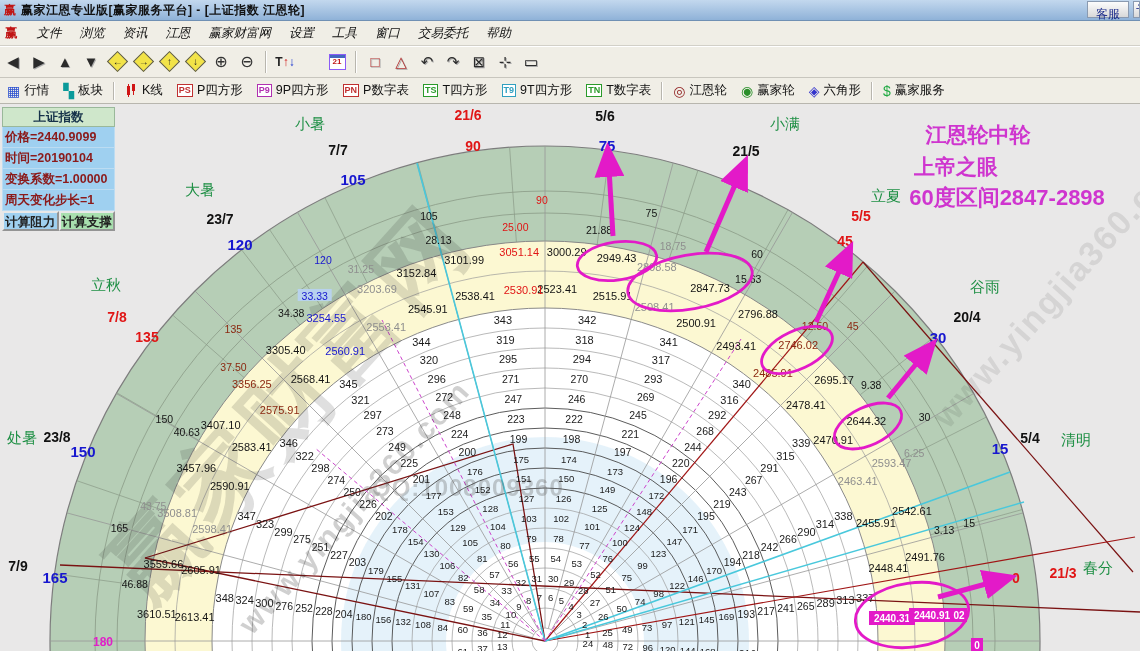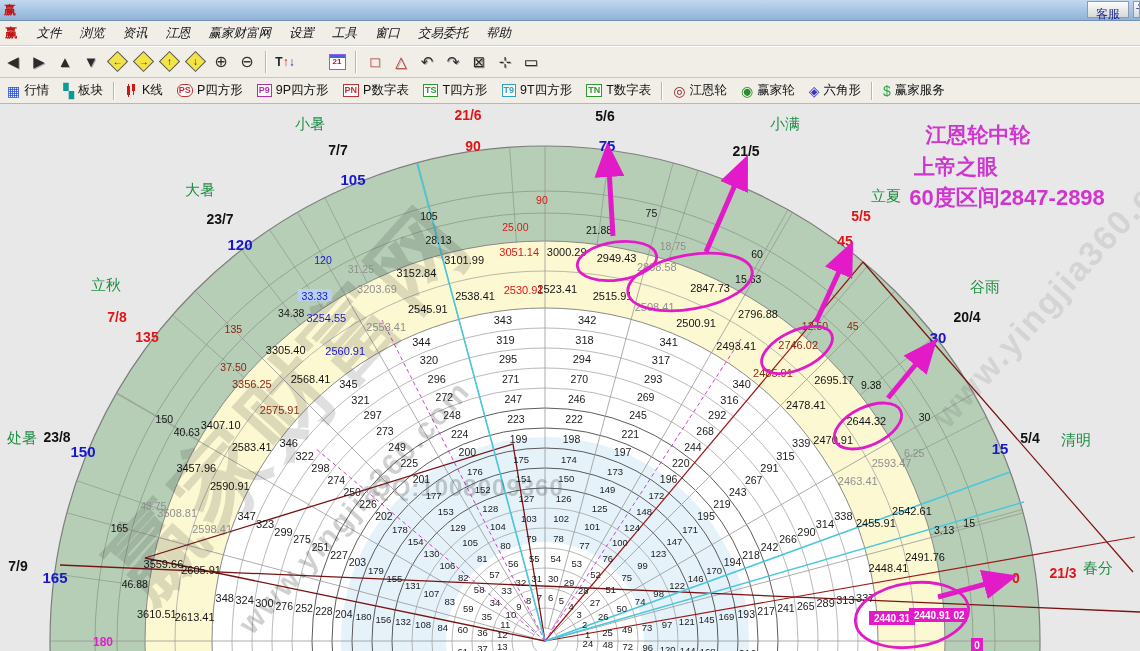--- a/index.html
+++ b/index.html
@@ -57,20 +57,21 @@
   #panel-btns{display:flex;}
   .pbtn{flex:1;height:20px;line-height:18px;text-align:center;font-weight:bold;color:#222;
     border:2px outset #e8e8e8;font-size:12.5px;padding:0;}
   .pbtn.b1{background:#9fd0f0;} .pbtn.b2{background:#a8dfae;}
 </style>
 </head>
 <body>
 
 <div id="titlebar">
   <span id="title-icon">赢</span>
+  <span id="win-title">赢家江恩专业版[赢家服务平台] - [上证指数 江恩轮]</span>
   <div id="titlebar-right">
       <button class="tb-btn">客服</button>
       <button class="tb-btn partial">讠</button>
     </div>
 </div>
 
 <div id="menubar">
   <span id="menu-logo">赢</span>
 <span class="menu-item">文件</span>
     <span class="menu-item">浏览</span>
@@ -169,21 +170,21 @@
     <span class="t2">
       <span class="candle">
         <i class="w1"></i>
         <i class="w2"></i>
         <i class="c1"></i>
         <i class="c2"></i>
       </span>
       <span>K线</span>
     </span>
     <span class="t2">
-      <span class="lbox" style="color: rgb(192, 48, 48); border-color: rgb(192, 48, 48); border-radius: 6px;">PS</span>
+      <span class="lbox" style="color: rgb(192, 48, 48); border-color: rgb(192, 48, 48);">PS</span>
       <span>P四方形</span>
     </span>
     <span class="t2">
       <span class="lbox" style="color: rgb(176, 48, 176); border-color: rgb(176, 48, 176);">P9</span>
       <span>9P四方形</span>
     </span>
     <span class="t2">
       <span class="lbox" style="color: rgb(192, 48, 48); border-color: rgb(192, 48, 48);">PN</span>
       <span>P数字表</span>
     </span>
@@ -646,13 +647,26 @@
         <line x1="816" y1="322" x2="849" y2="250" stroke="#e31ac8" stroke-width="5" marker-end="url(#ah)"></line>
         <line x1="888" y1="398" x2="931" y2="346" stroke="#e31ac8" stroke-width="5" marker-end="url(#ah)"></line>
         <line x1="938" y1="597" x2="1008" y2="578" stroke="#e31ac8" stroke-width="5" marker-end="url(#ah)"></line>
       </g>
     <g id="g-atitle">
         <text x="978" y="142" text-anchor="middle" fill="#cf35cf" font-size="21" font-weight="bold">江恩轮中轮</text>
         <text x="956" y="174" text-anchor="middle" fill="#cf35cf" font-size="21" font-weight="bold">上帝之眼</text>
         <text x="1007" y="205" text-anchor="middle" fill="#cf35cf" font-size="22" font-weight="bold">60度区间2847-2898</text>
       </g>
   </svg>
+  <div id="panel">
+    <div id="panel-title">上证指数</div>
+    <div id="panel-rows">
+        <div class="prow">价格=2440.9099</div>
+        <div class="prow">时间=20190104</div>
+        <div class="prow">变换系数=1.00000</div>
+        <div class="prow">周天变化步长=1</div>
+      </div>
+    <div id="panel-btns">
+        <button class="pbtn b1">计算阻力</button>
+        <button class="pbtn b2">计算支撑</button>
+      </div>
+  </div>
 </div>
 
 </body></html>

